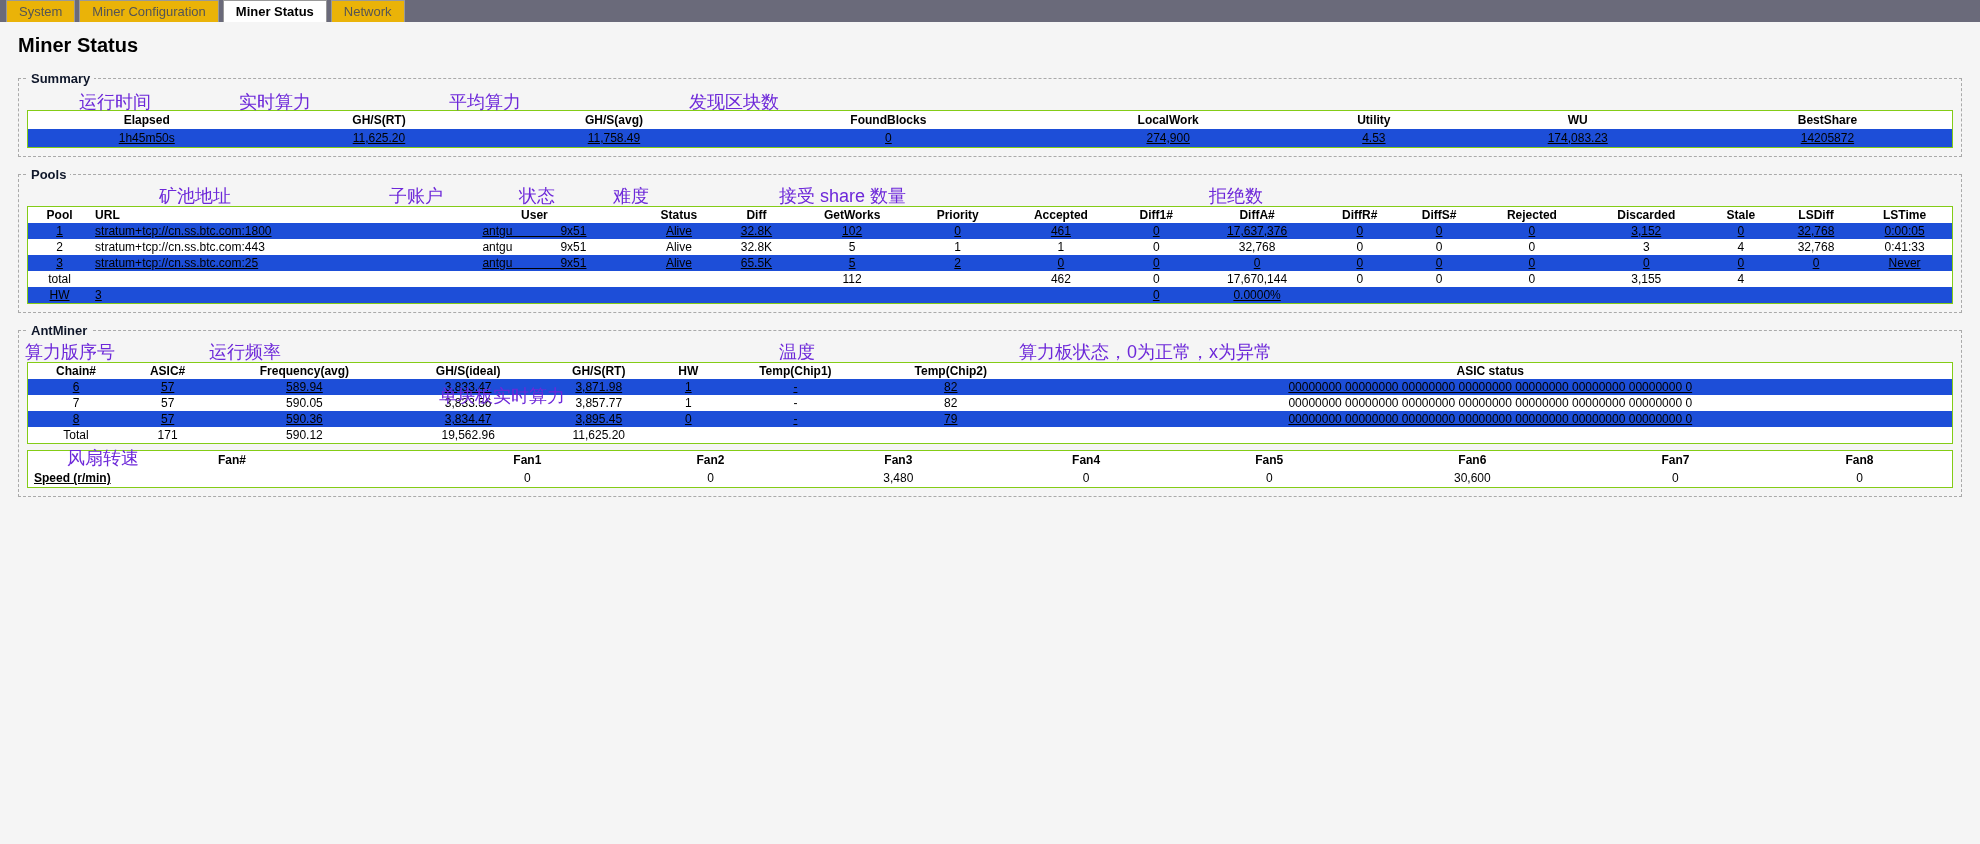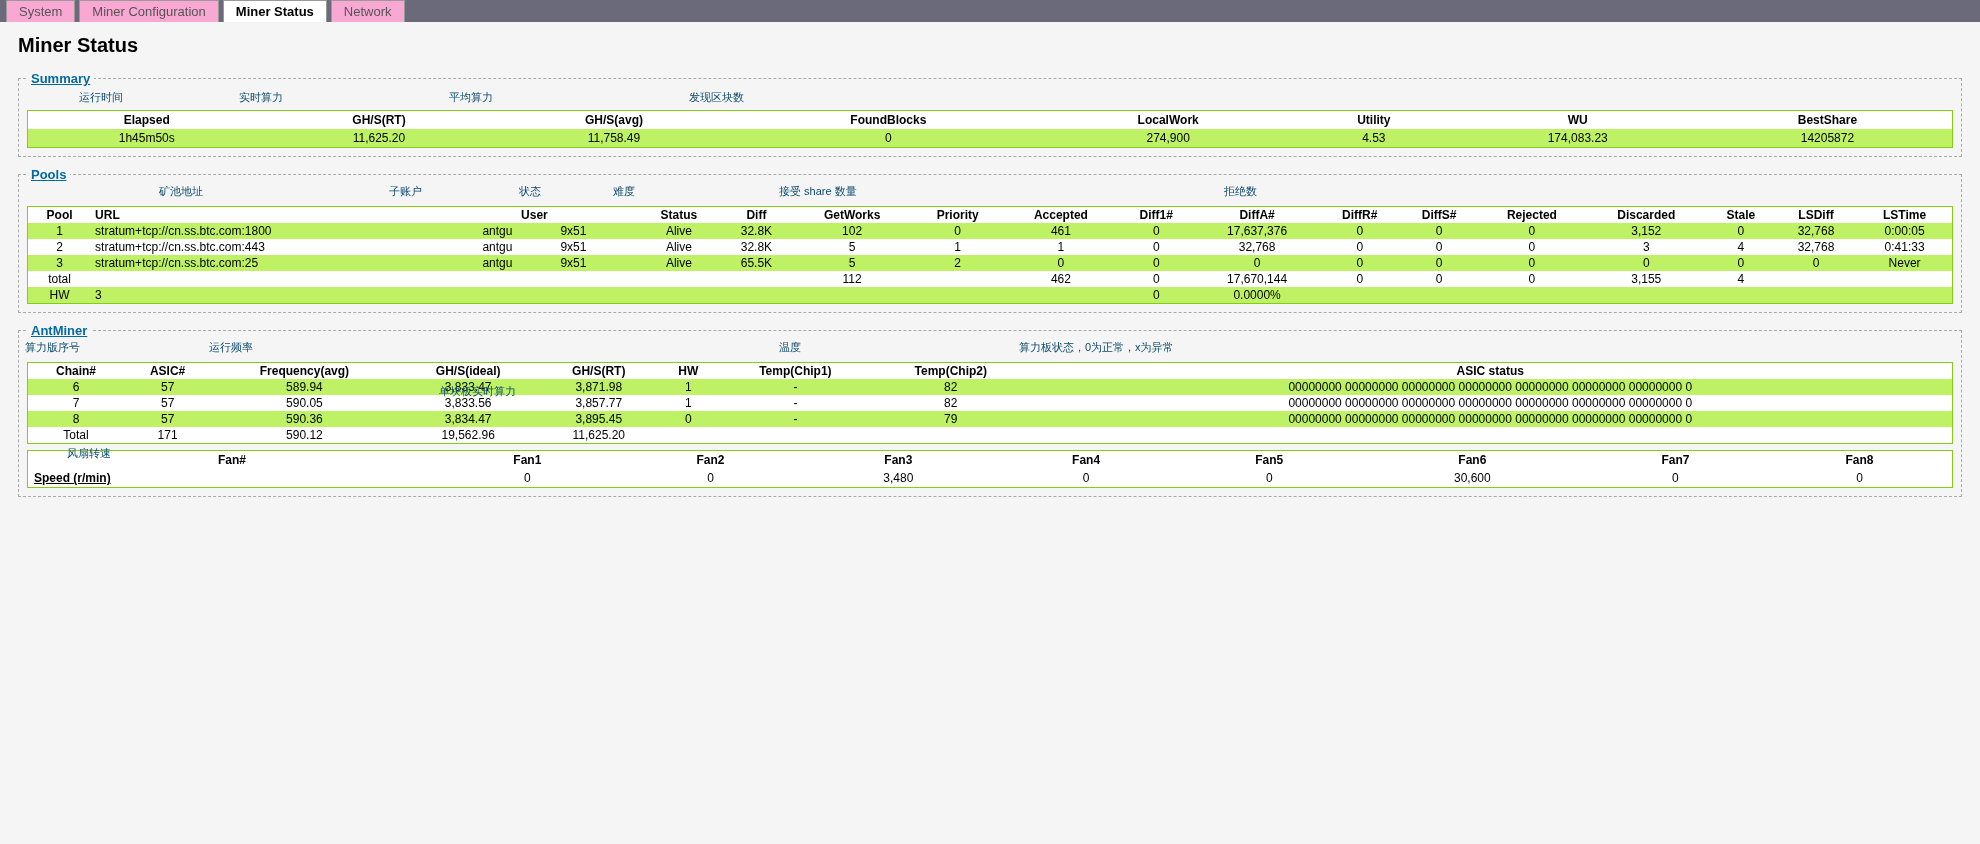--- a/index.html
+++ b/index.html
@@ -1,31 +1,31 @@
 <!DOCTYPE html>
 <html><head>
 <meta charset="utf-8">
 <style>
   * { box-sizing: border-box; margin: 0; padding: 0; }
   body { font-family: Verdana, Arial, sans-serif; font-size: 12px; background: #f5f5f5; color: #000; }
   .tabbar { background: #6a6a7a; display: flex; padding: 0 4px; }
-  .tab { background: #f9a8d4; border: 1px solid #999; border-bottom: none; padding: 3px 12px; margin: 0 2px; cursor: pointer; color: #555; font-size: 13px; }
+  .tab { background: #eab308; border: 1px solid #999; border-bottom: none; padding: 3px 12px; margin: 0 2px; cursor: pointer; color: #555; font-size: 13px; }
   .tab.active { background: #fff; color: #000; font-weight: bold; }
   .page { padding: 12px 18px; }
   h1 { font-size: 20px; font-weight: bold; margin-bottom: 14px; }
   fieldset { border: 1px dashed #aaa; padding: 6px 8px 8px 8px; margin-bottom: 10px; }
-  legend { font-weight: bold; font-size: 13px; padding: 0 4px; color: #0369a1; text-decoration: underline; }
+  legend { font-weight: bold; font-size: 13px; padding: 0 4px; color: #0f172a; }
   table { width: 100%; border-collapse: collapse; }
   th, td { text-align: center; padding: 2px 6px; white-space: nowrap; font-size: 12px; }
   th { font-weight: bold; }
   .data-table { border: 1px solid #84cc16; }
-  .data-table tr.row-even { background: #bef264; }
+  .data-table tr.row-even { background: #1d4ed8; text-decoration: underline; }
   .data-table tr.row-odd { background: #fff; }
   .data-table thead tr { background: #fff; }
-  .annot { color: #0c4a6e; font-size: 11px; position: absolute; pointer-events: none; }
+  .annot { color: #6d28d9; font-size: 18px; position: absolute; pointer-events: none; }
   .rel { position: relative; }
   .pools-table th, .pools-table td { font-size: 12px; padding: 1px 4px; }
   .ant-table th, .ant-table td { font-size: 12px; padding: 1px 6px; }
   .left { text-align: left; }
 </style>
 </head>
 <body>
 
 <div class="tabbar">
   <div class="tab">System</div>
@@ -72,21 +72,21 @@
     </table>
   </fieldset>
 
   <fieldset class="rel">
     <legend>Pools</legend>
     <span class="annot" style="left:140px;top:2px;">矿池地址</span>
     <span class="annot" style="left:370px;top:2px;">子账户</span>
     <span class="annot" style="left:500px;top:2px;">状态</span>
     <span class="annot" style="left:570px;top:2px;margin-left:24px;">难度</span>
     <span class="annot" style="left:760px;top:2px;">接受 share 数量</span>
-    <span class="annot" style="left:1190px;top:2px;margin-left:15px;">拒绝数</span>
+    <span class="annot" style="left:1190px;top:2px;">拒绝数</span>
     <div style="height:18px;"></div>
     <table class="data-table pools-table">
       <thead>
         <tr>
           <th>Pool</th>
           <th class="left">URL</th>
           <th>User</th>
           <th>Status</th>
           <th>Diff</th>
           <th>GetWorks</th>

